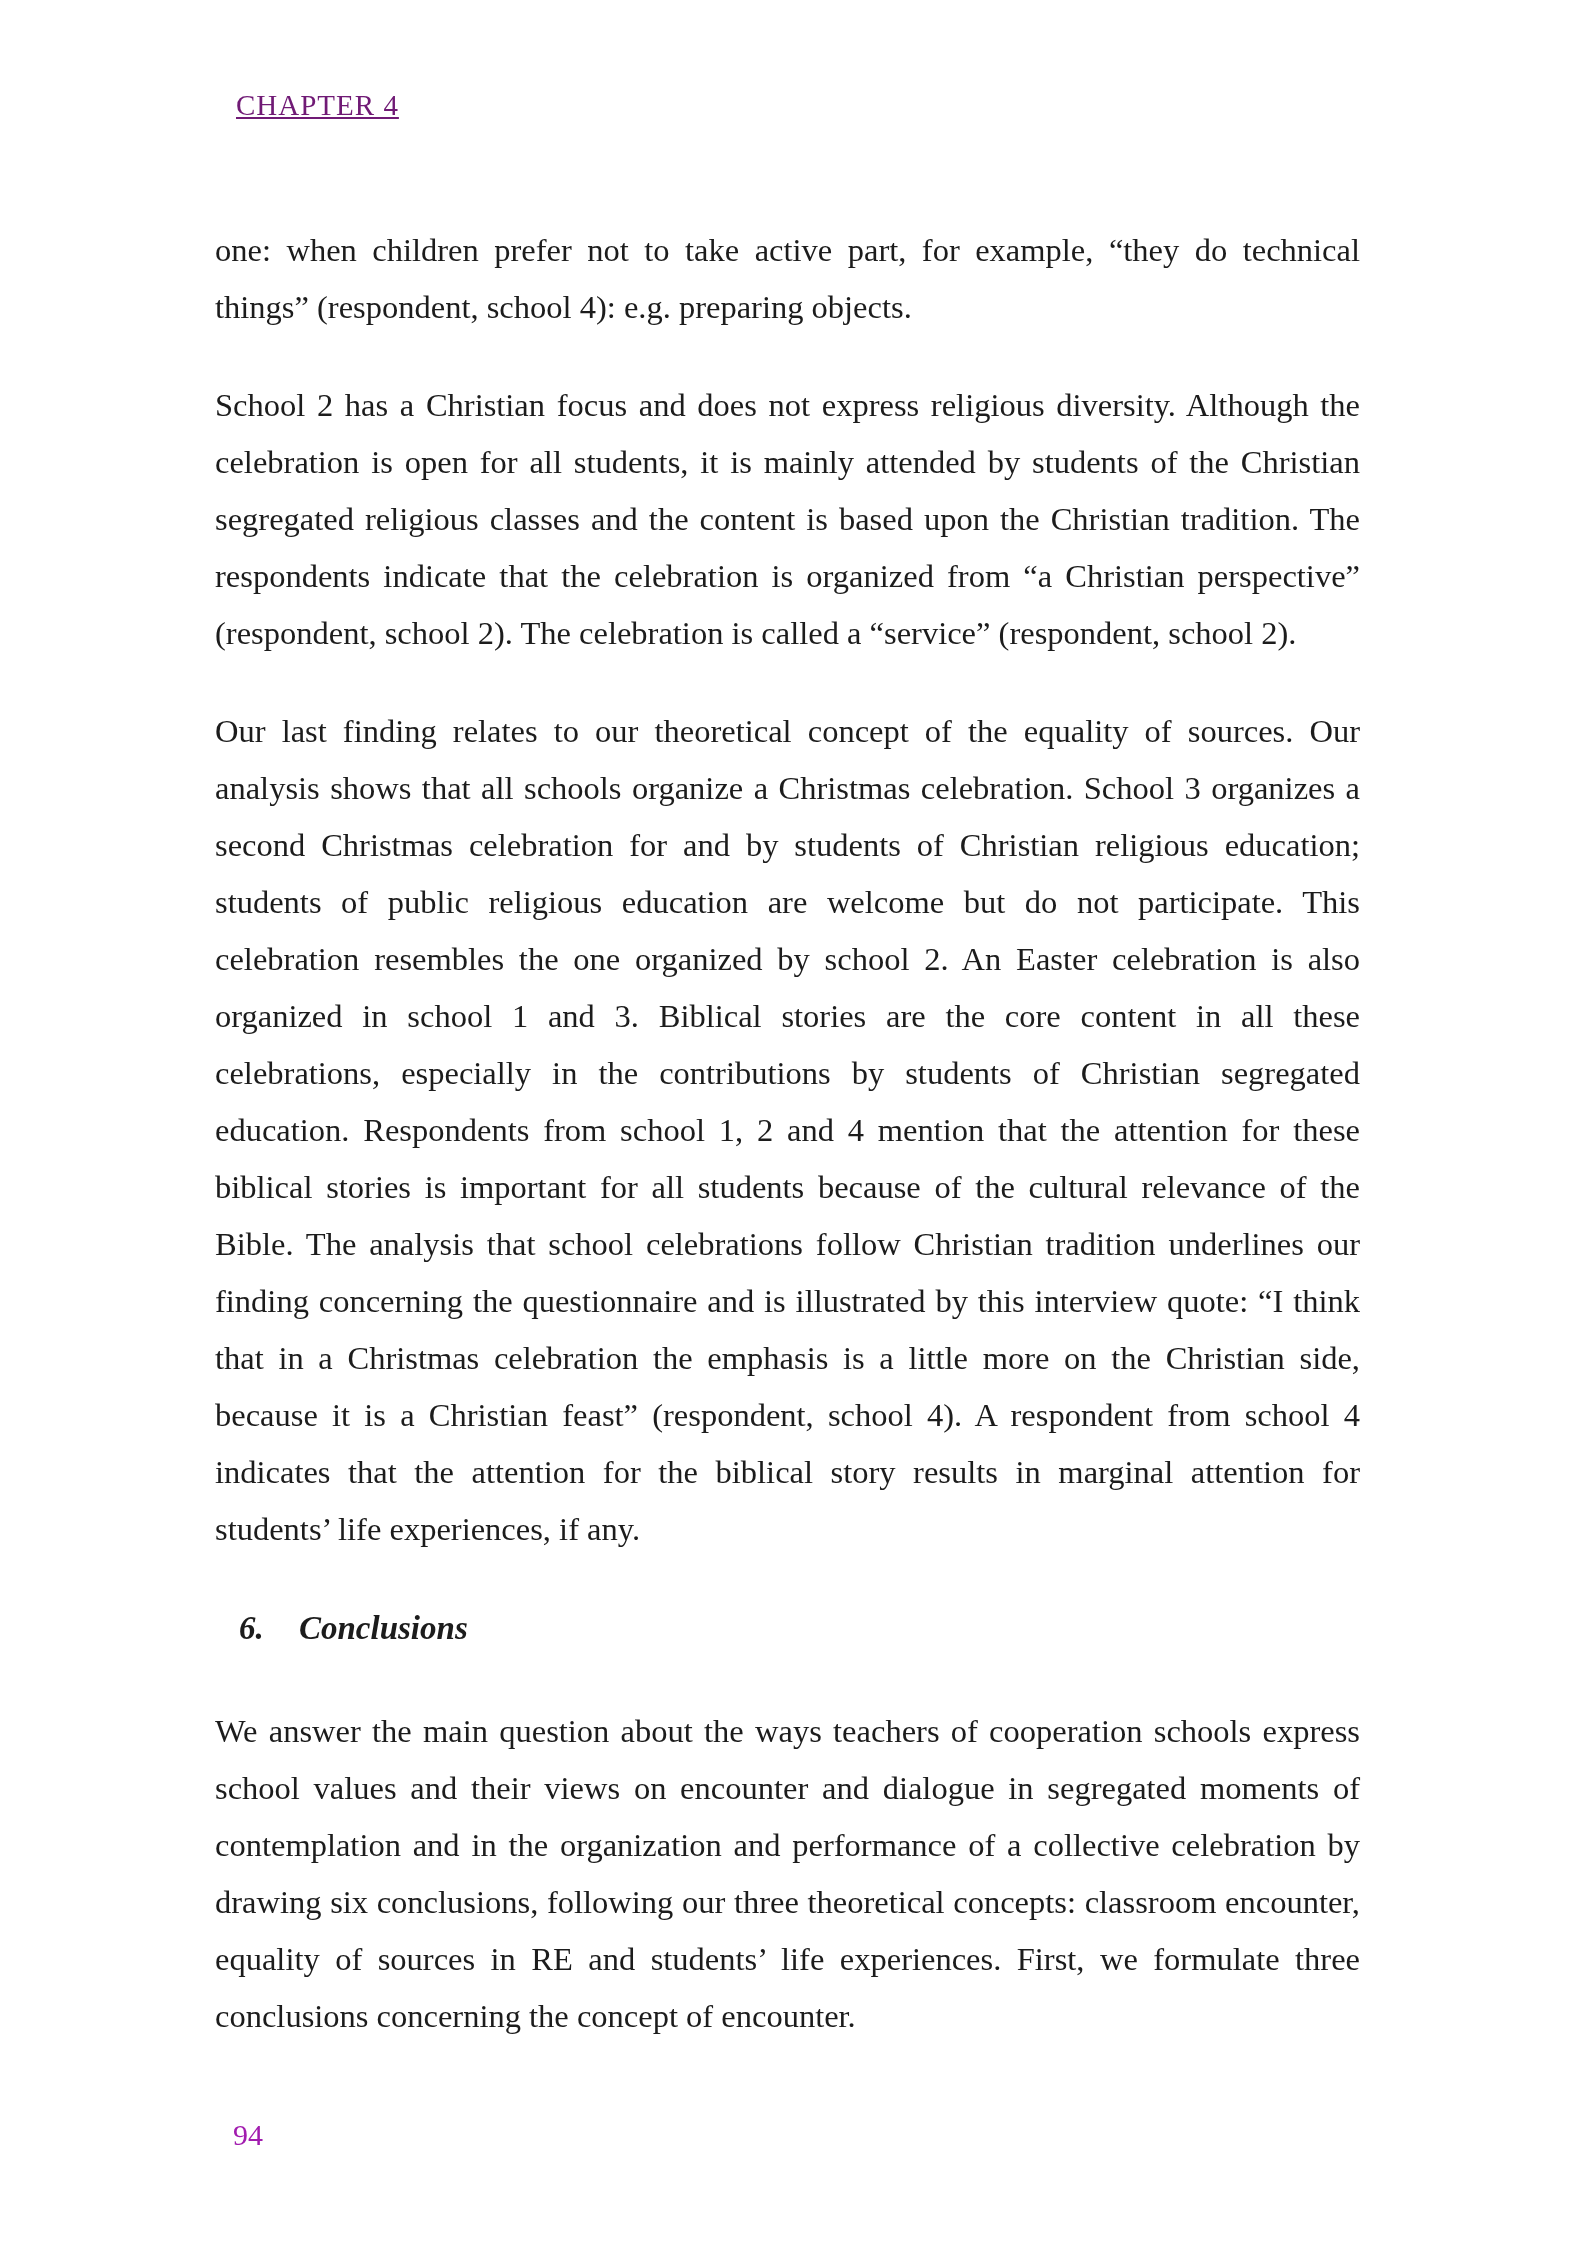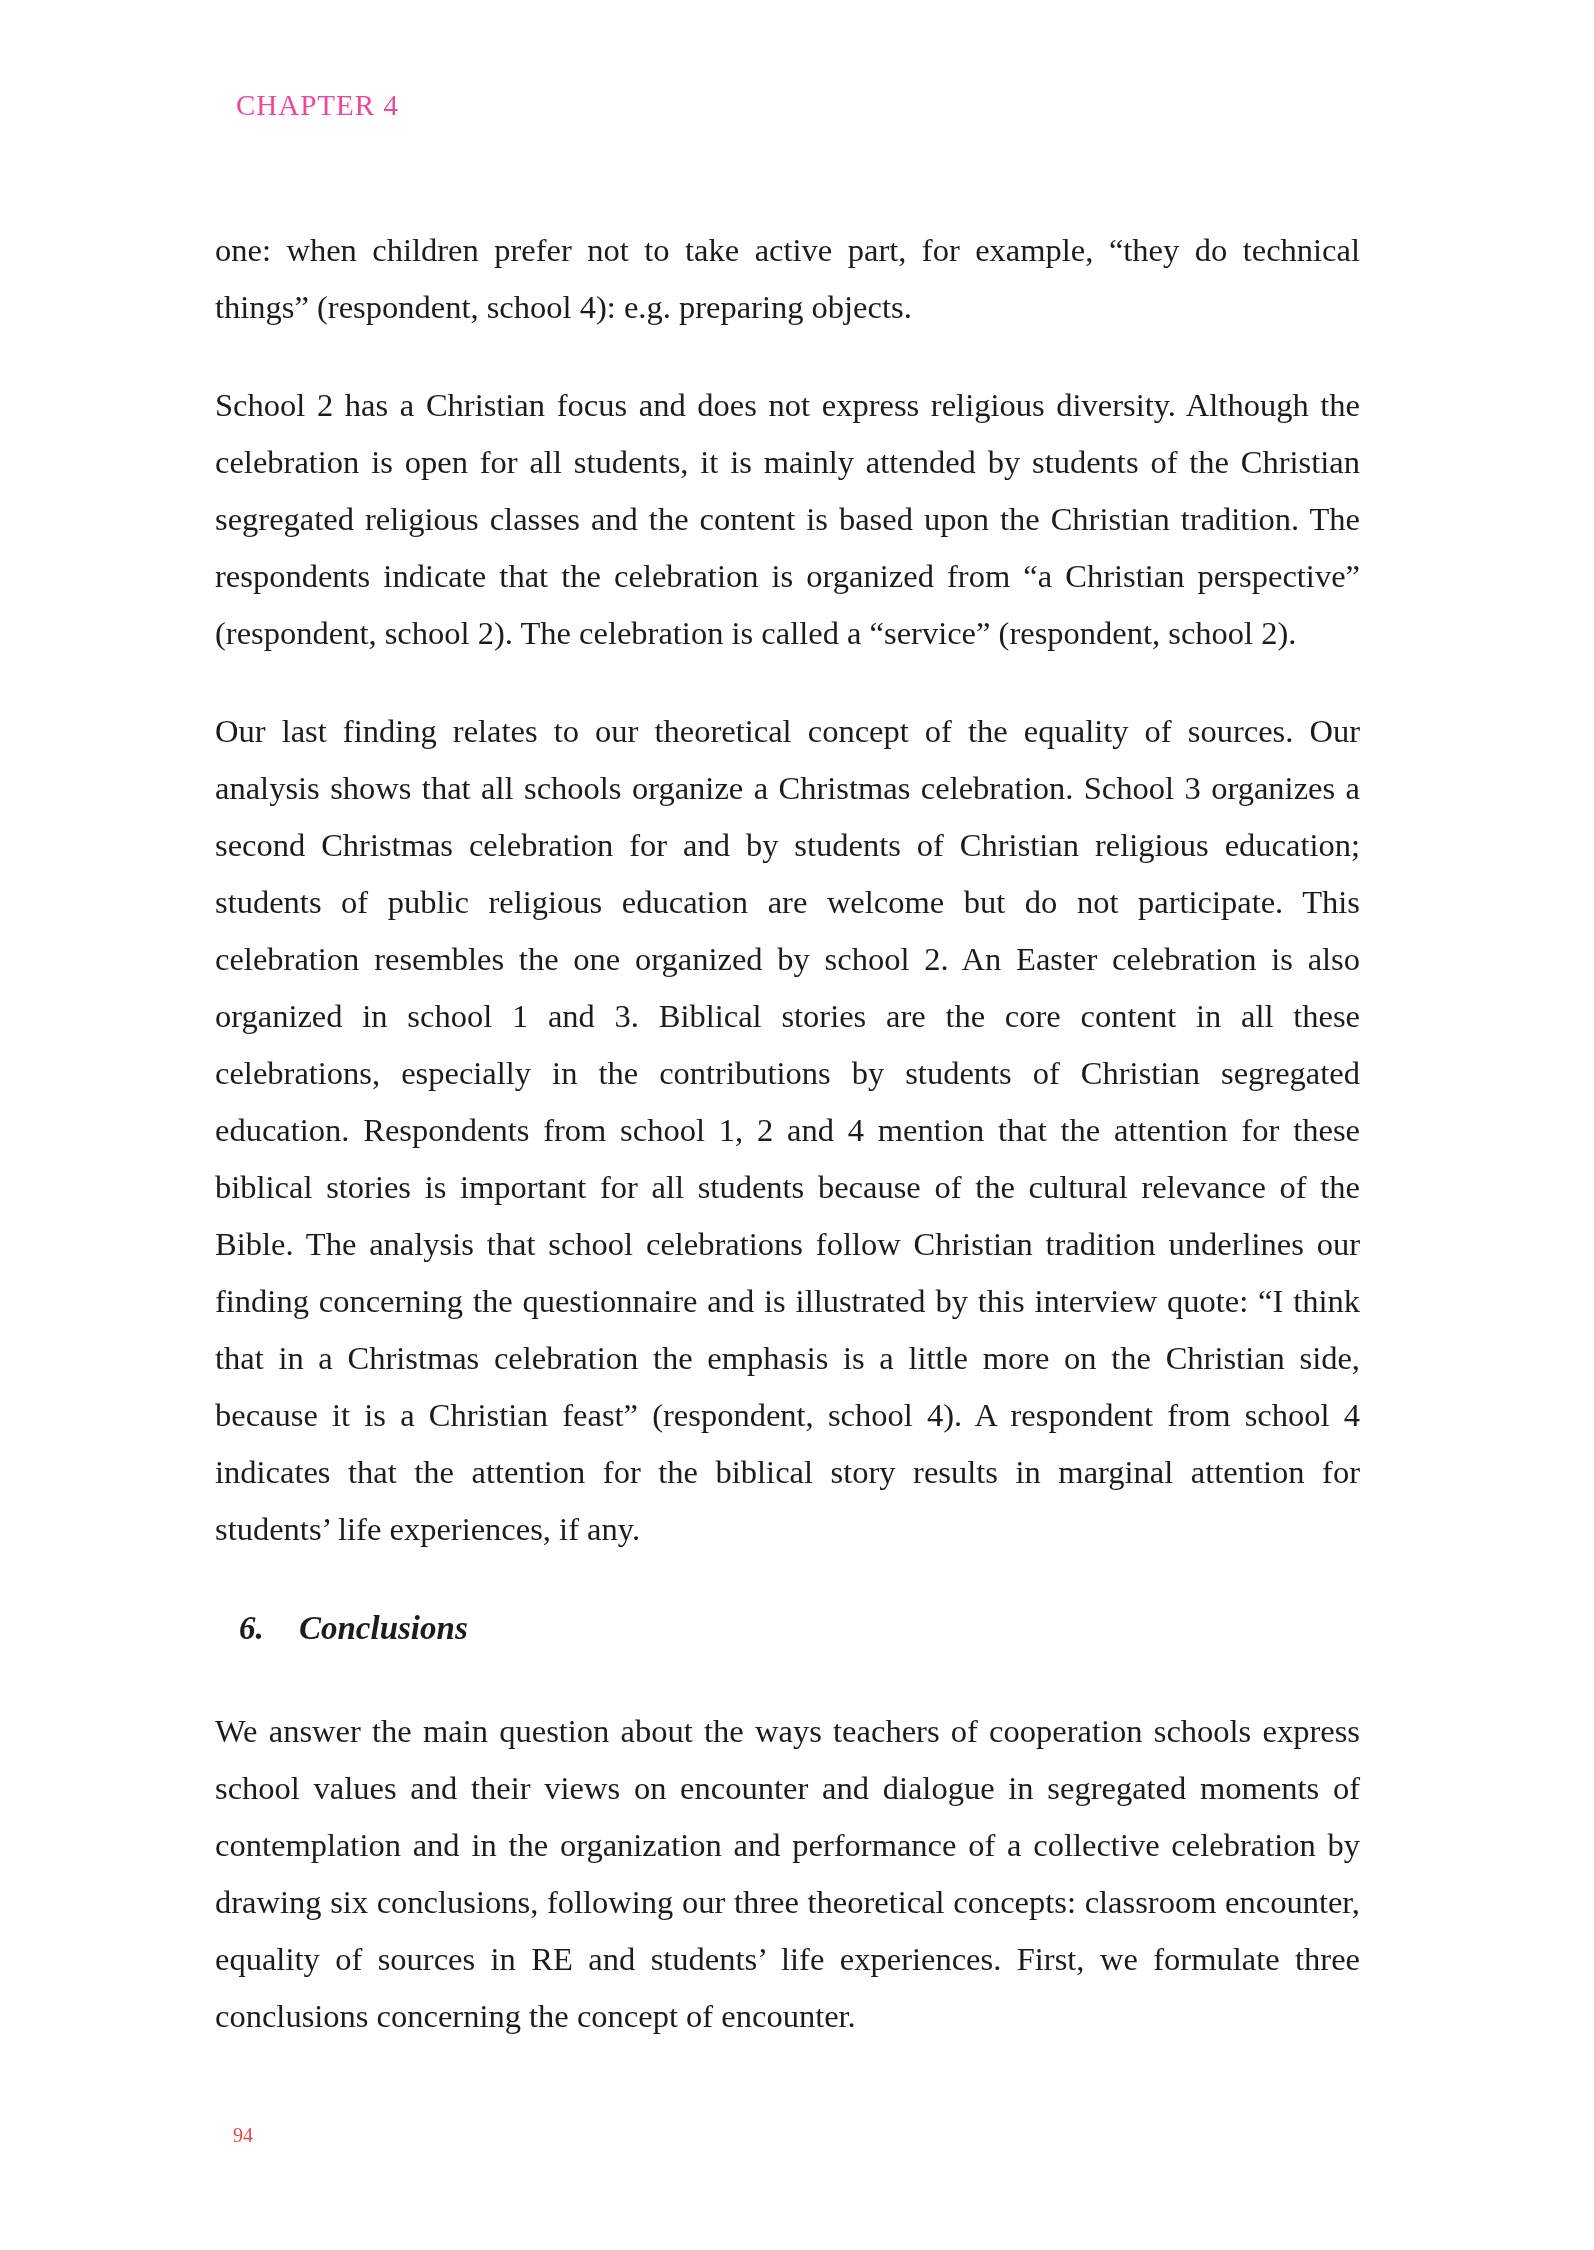--- a/index.html
+++ b/index.html
@@ -16,21 +16,22 @@
     font-family: "Liberation Serif", serif;
     overflow: hidden;
   }
   .running-header {
     position: absolute;
     left: 236px;
     top: 88px;
     font-size: 29px;
     line-height: 34px;
     letter-spacing: 1px;
-    color: #ec4899;
+    color: #701a75;
+    text-decoration: underline;
   }
   .body-text {
     position: absolute;
     left: 215px;
     top: 222px;
     width: 1145px;
     font-size: 32.5px;
     line-height: 57px;
     text-align: justify;
     text-justify: inter-word;
@@ -51,23 +52,23 @@
     text-align: left;
   }
   .section-heading .heading-number {
     display: inline-block;
     width: 60px;
   }
   .page-number {
     position: absolute;
     left: 233px;
     top: 2118px;
-    font-size: 20px;
+    font-size: 30px;
     line-height: 34px;
-    color: #ef4444;
+    color: #a21caf;
   }
 </style>
 </head>
 <body>
 
 <div class="page">
 
   <div class="running-header">CHAPTER 4</div>
 
   <div class="body-text">

